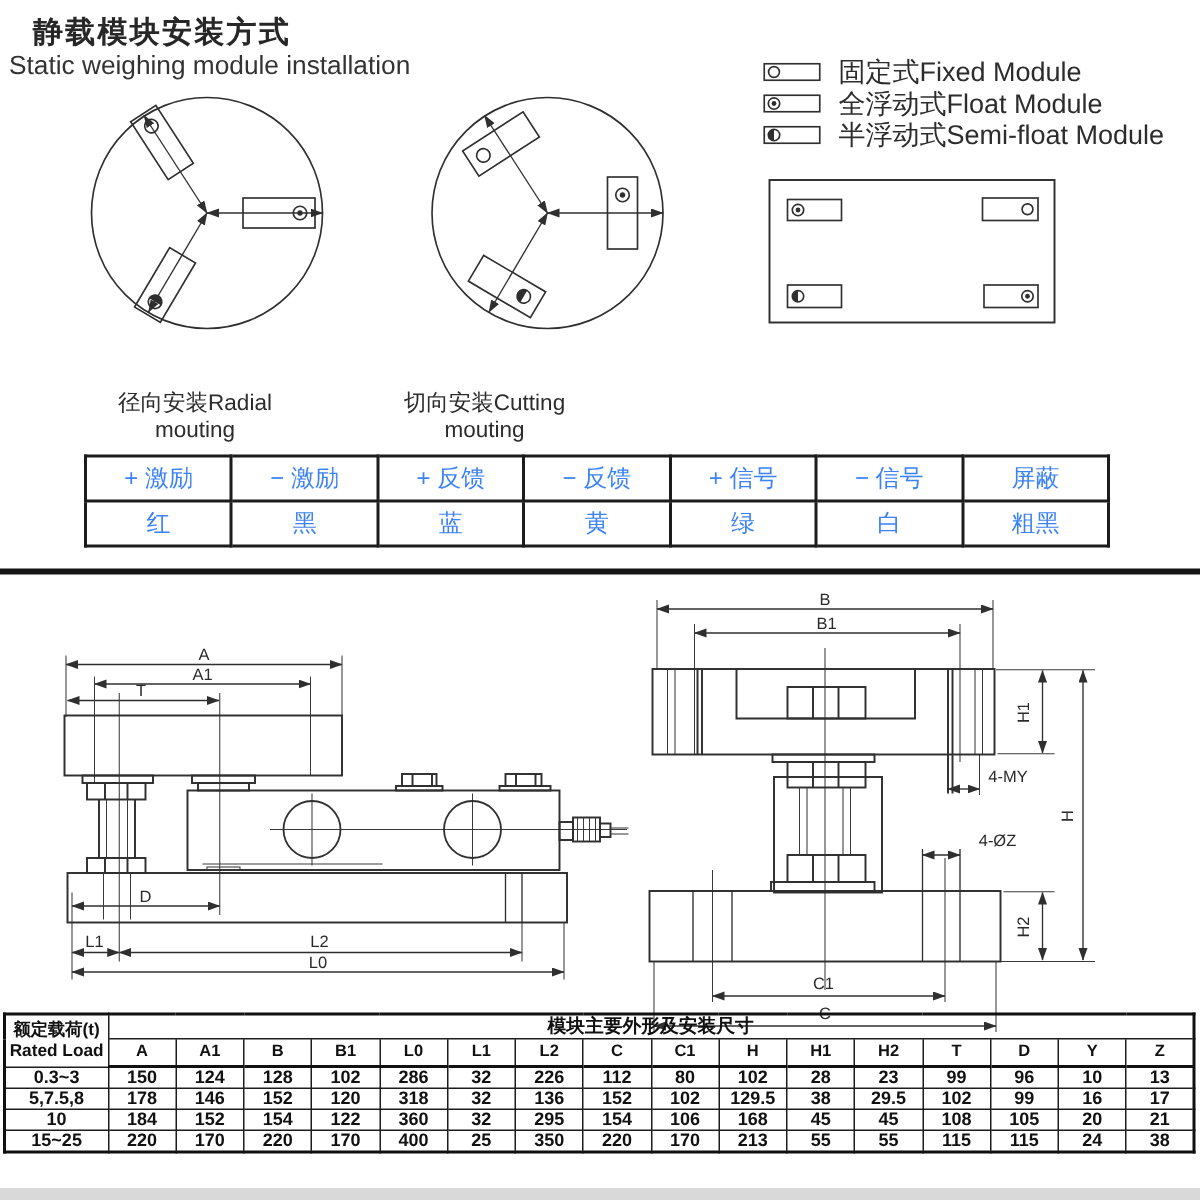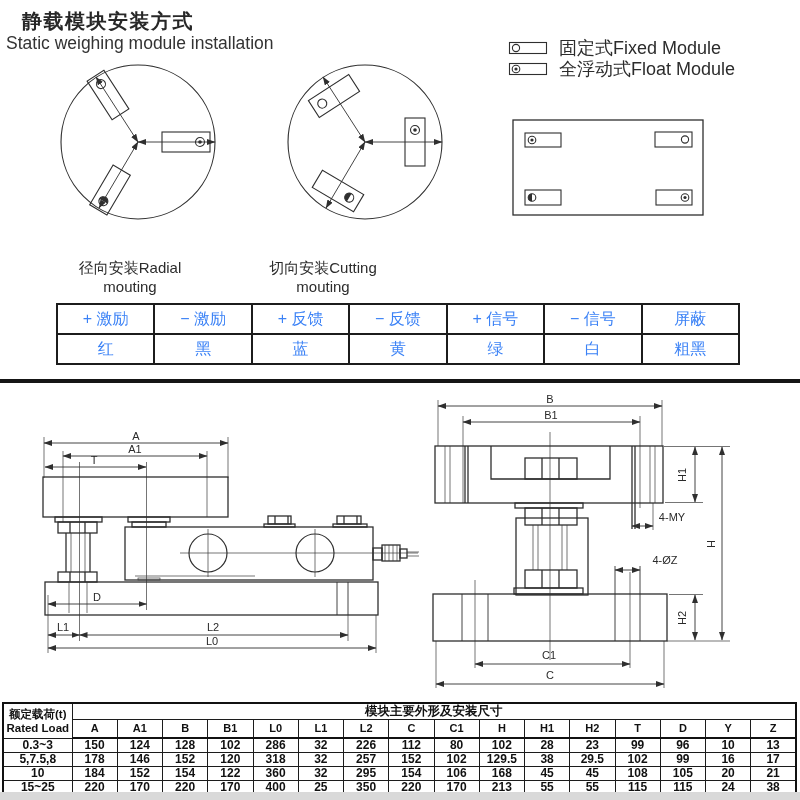--- a/index.html
+++ b/index.html
@@ -11,21 +11,21 @@
   .legend-row{display:flex;align-items:center;height:14px;margin-bottom:7px;}
   .legend-row span{margin-left:11px;font-size:18px;color:#2c2c2c;white-space:nowrap;}
   .caption{position:absolute;font-size:15px;color:#2c2c2c;width:160px;text-align:center;}
   #cap-radial{left:50px;top:259px;}
   #cap-cutting{left:243px;top:259px;}
   #cap-rect{left:419px;top:259px;}
   #wiring{position:absolute;left:56px;top:303px;width:684px;height:61px;border-collapse:collapse;
           table-layout:fixed;text-align:center;font-size:16px;color:#3b82f6;}
   #wiring td{border:2px solid #1c1c1c;height:28px;padding:0;}
   .divider{position:absolute;left:0;top:379px;width:800px;height:4px;background:#151515;}
-  #spec{position:absolute;left:2px;top:702px;width:795px;border-collapse:collapse;table-layout:fixed;
+  #spec{position:absolute;left:2px;top:675px;width:795px;border-collapse:collapse;table-layout:fixed;
         text-align:center;color:#111;border:2px solid #111;}
   #spec td{border:1px solid #1c1c1c;padding:0;font-weight:700;font-size:12px;line-height:13px;height:13px;}
   #spec td.gh{font-size:12.5px;height:15px;line-height:15px;}
   #spec td.rl{font-weight:700;}
   #spec td.rl div{font-size:11.5px;line-height:14px;}
   #spec tr.cols td{border-bottom:2px solid #111;font-size:11px;height:17px;line-height:17px;}
   #spec td.rlv{font-size:12px;}
   svg{overflow:visible;}
   svg text{font-family:"Liberation Sans",sans-serif;fill:#2a2a2a;}
   .ol{stroke:#2f2f2f;stroke-width:1.3;fill:none;}
@@ -58,20 +58,28 @@
       </svg>
       <span>固定式Fixed Module</span>
     </div>
     <div class="legend-row">
       <svg width="40" height="14" viewBox="0 0 40 14">
         <rect x="1.5" y="1.5" width="37" height="11" class="ol2"></rect>
         <circle cx="8" cy="7" r="3.8" class="ol2"></circle>
           <circle cx="8" cy="7" r="1.6" fill="#2f2f2f"></circle>
       </svg>
       <span>全浮动式Float Module</span>
+    </div>
+    <div class="legend-row">
+      <svg width="40" height="14" viewBox="0 0 40 14">
+        <rect x="1.5" y="1.5" width="37" height="11" class="ol2"></rect>
+        <circle cx="8" cy="7" r="3.8" class="ol2"></circle>
+        <path d="M8,3.2 A3.8,3.8 0 0 0 8,10.8 Z" fill="#2f2f2f"></path>
+      </svg>
+      <span>半浮动式Semi-float Module</span>
     </div>
   </div>
 
   <svg style="position:absolute;left:58px;top:60px" width="160" height="168" viewBox="0 0 160 168">
     <circle cx="80" cy="82" r="77" class="ol2" stroke-width="1.2"></circle>
     <line x1="80" y1="82" x2="38" y2="17" class="dim" marker-start="url(#arw)" marker-end="url(#arw)"></line>
     <line x1="80" y1="82" x2="157" y2="82" class="dim" marker-start="url(#arw)" marker-end="url(#arw)"></line>
     <line x1="80" y1="82" x2="41" y2="148" class="dim" marker-start="url(#arw)" marker-end="url(#arw)"></line>
     <g transform="translate(50,35) rotate(57.1)">
       <rect x="-23" y="-10" width="46" height="20" class="ol2"></rect>
@@ -373,21 +381,21 @@
           <td>13</td>
         </tr>
         <tr>
           <td class="rlv">5,7.5,8</td>
           <td>178</td>
           <td>146</td>
           <td>152</td>
           <td>120</td>
           <td>318</td>
           <td>32</td>
-          <td>257</td>
+          <td>136</td>
           <td>152</td>
           <td>102</td>
           <td>129.5</td>
           <td>38</td>
           <td>29.5</td>
           <td>102</td>
           <td>99</td>
           <td>16</td>
           <td>17</td>
         </tr>

